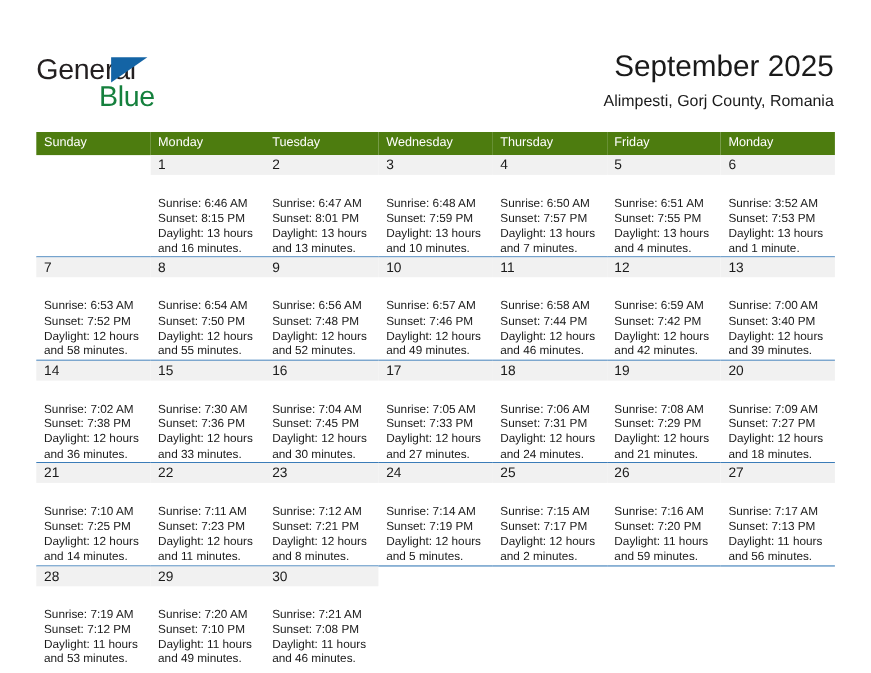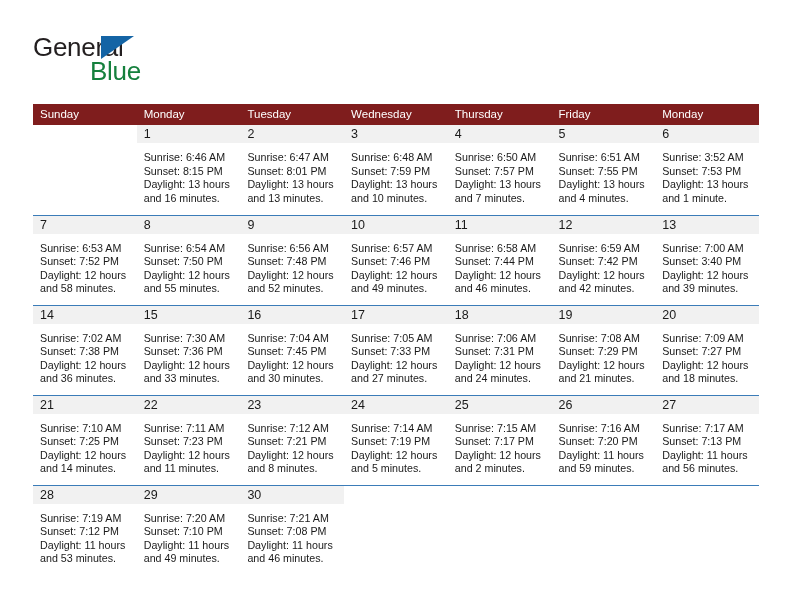--- a/index.html
+++ b/index.html
@@ -13,20 +13,21 @@
     background: #ffffff;
     font-family: "Liberation Sans", sans-serif;
     color: #1a1a1a;
     overflow: hidden;
   }
   .page {
     position: relative;
     width: 792px;
     height: 510px;
     box-sizing: border-box;
+    margin-top: 16px;
   }
 
   
   .header {
     position: absolute;
     left: 0;
     top: 0;
     width: 792px;
     height: 100px;
   }
@@ -94,21 +95,21 @@
     border-collapse: collapse;
     table-layout: fixed;
   }
   .calendar th,
   .calendar td {
     padding: 0;
     margin: 0;
     vertical-align: top;
   }
   .dow {
-    background: #7f1d1d;
+    background: #4d7c0f;
     color: #ffffff;
     font-size: 11.5px;
     font-weight: normal;
     text-align: left;
     height: 21px;
     line-height: 21px;
     padding-left: 7px !important;
     box-sizing: border-box;
   }
   .weekrow > td {
@@ -129,21 +130,21 @@
     line-height: 18px;
     font-size: 12.5px;
     color: #1a1a1a;
     padding-left: 7px;
     box-sizing: border-box;
   }
   .daycell.blank .daynum {
     background: transparent;
   }
   .info {
-    padding: 8px 6px 0 7px;
+    padding: 20px 6px 0 7px;
     font-size: 10.7px;
     line-height: 13.6px;
     color: #1a1a1a;
   }
   .info div {
     white-space: nowrap;
   }
 </style>
 </head>
 <body>
@@ -151,20 +152,24 @@
 <div class="page">
 
   <div class="header">
 
     <div class="brand">
       <span class="brand-line1">General</span>
       <span class="brand-triangle"></span>
       <span class="brand-line2">Blue</span>
     </div>
 
+    <div class="title-block">
+      <div class="cal-title">September 2025</div>
+      <div class="cal-subtitle">Alimpesti, Gorj County, Romania</div>
+    </div>
 
   </div>
 
   <table class="calendar">
     <thead>
       <tr>
         <th class="dow">Sunday</th>
         <th class="dow">Monday</th>
         <th class="dow">Tuesday</th>
         <th class="dow">Wednesday</th>

